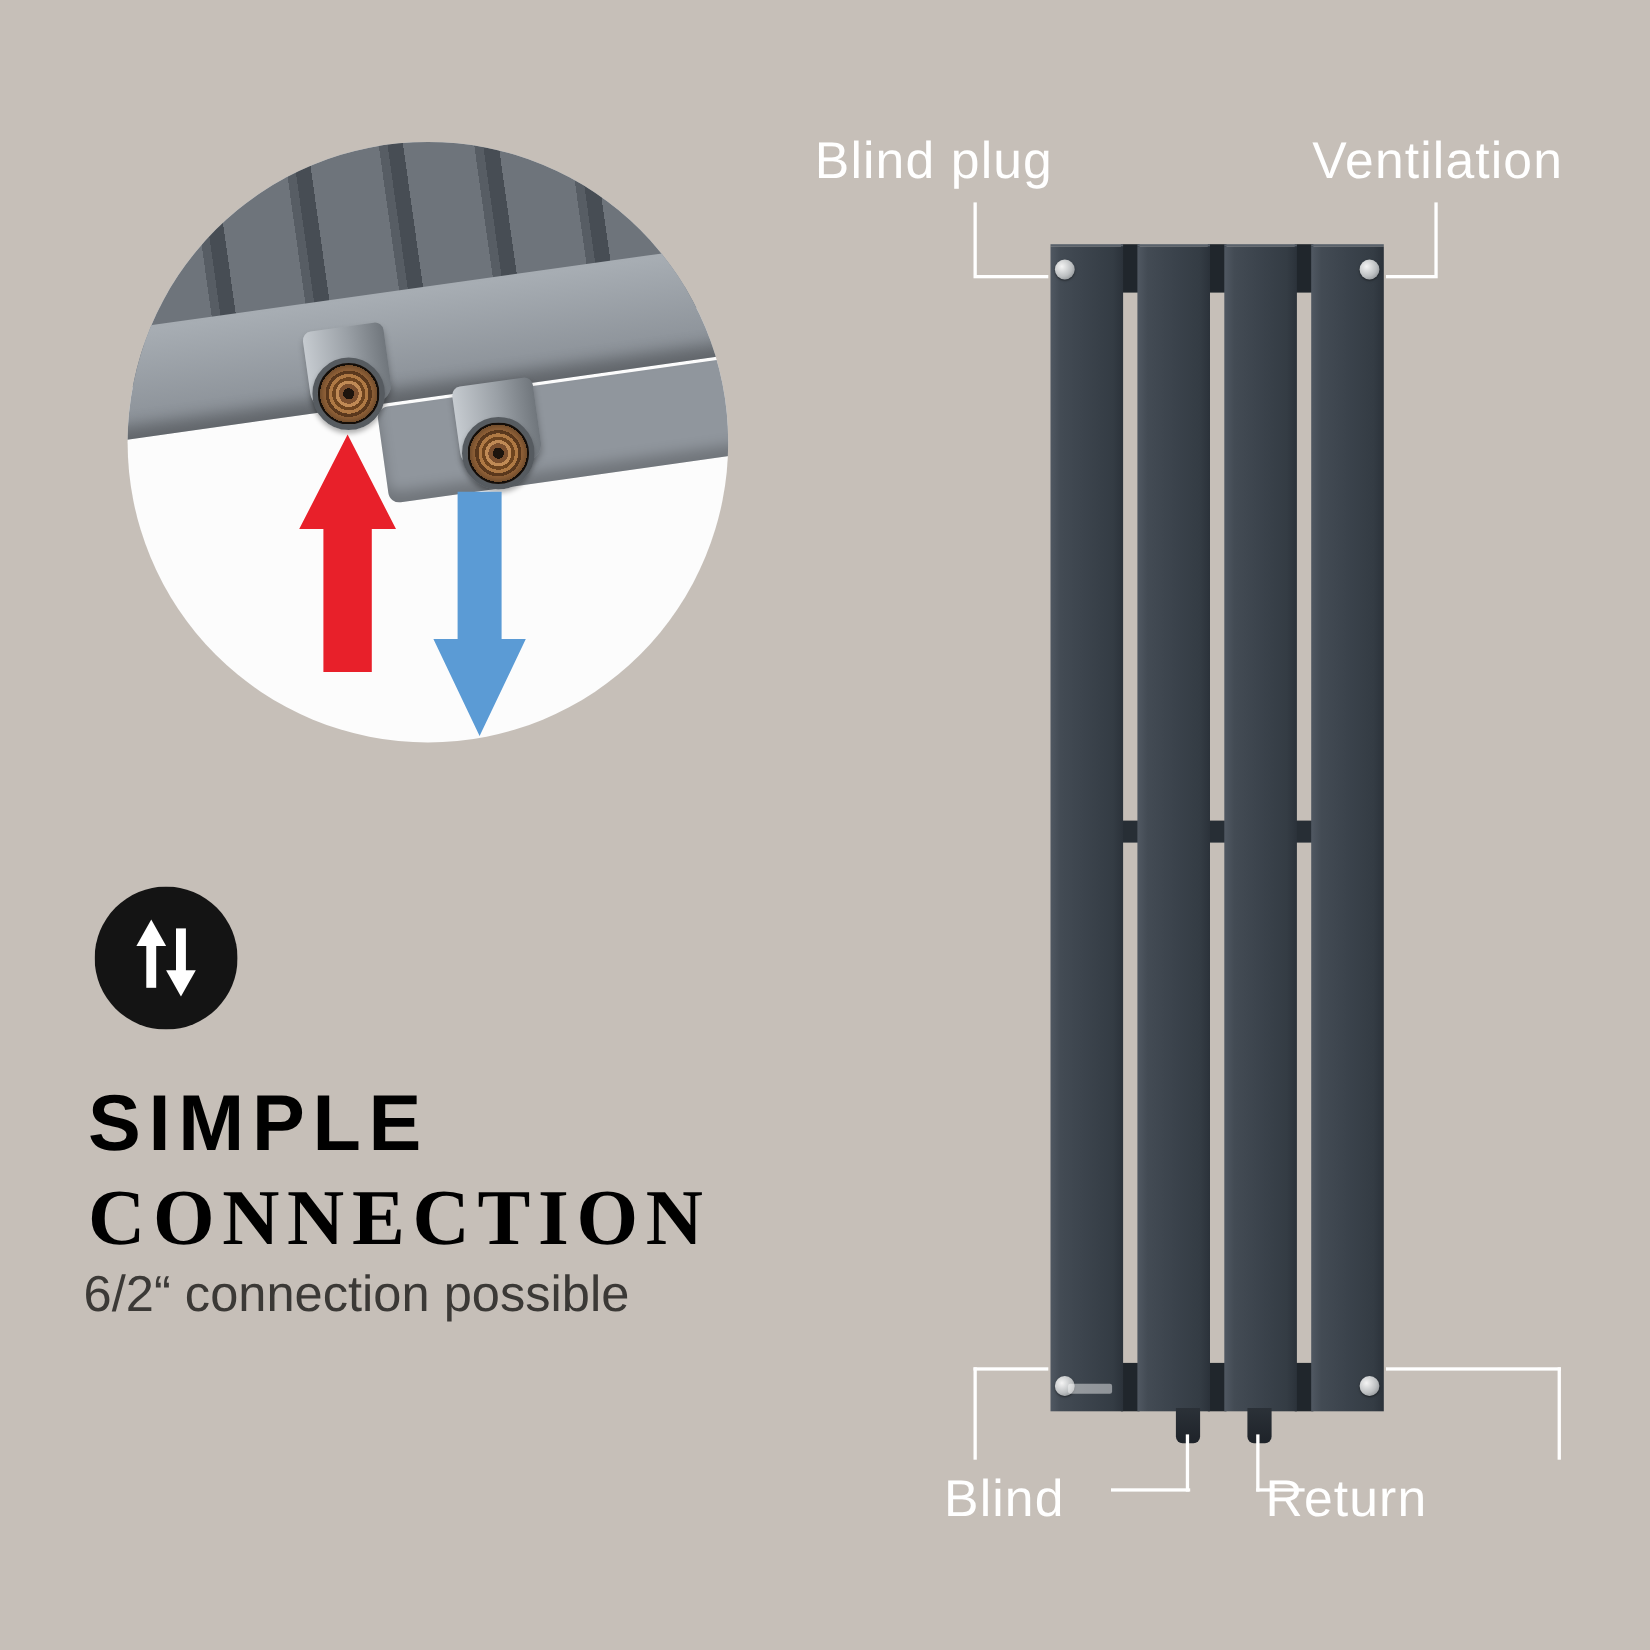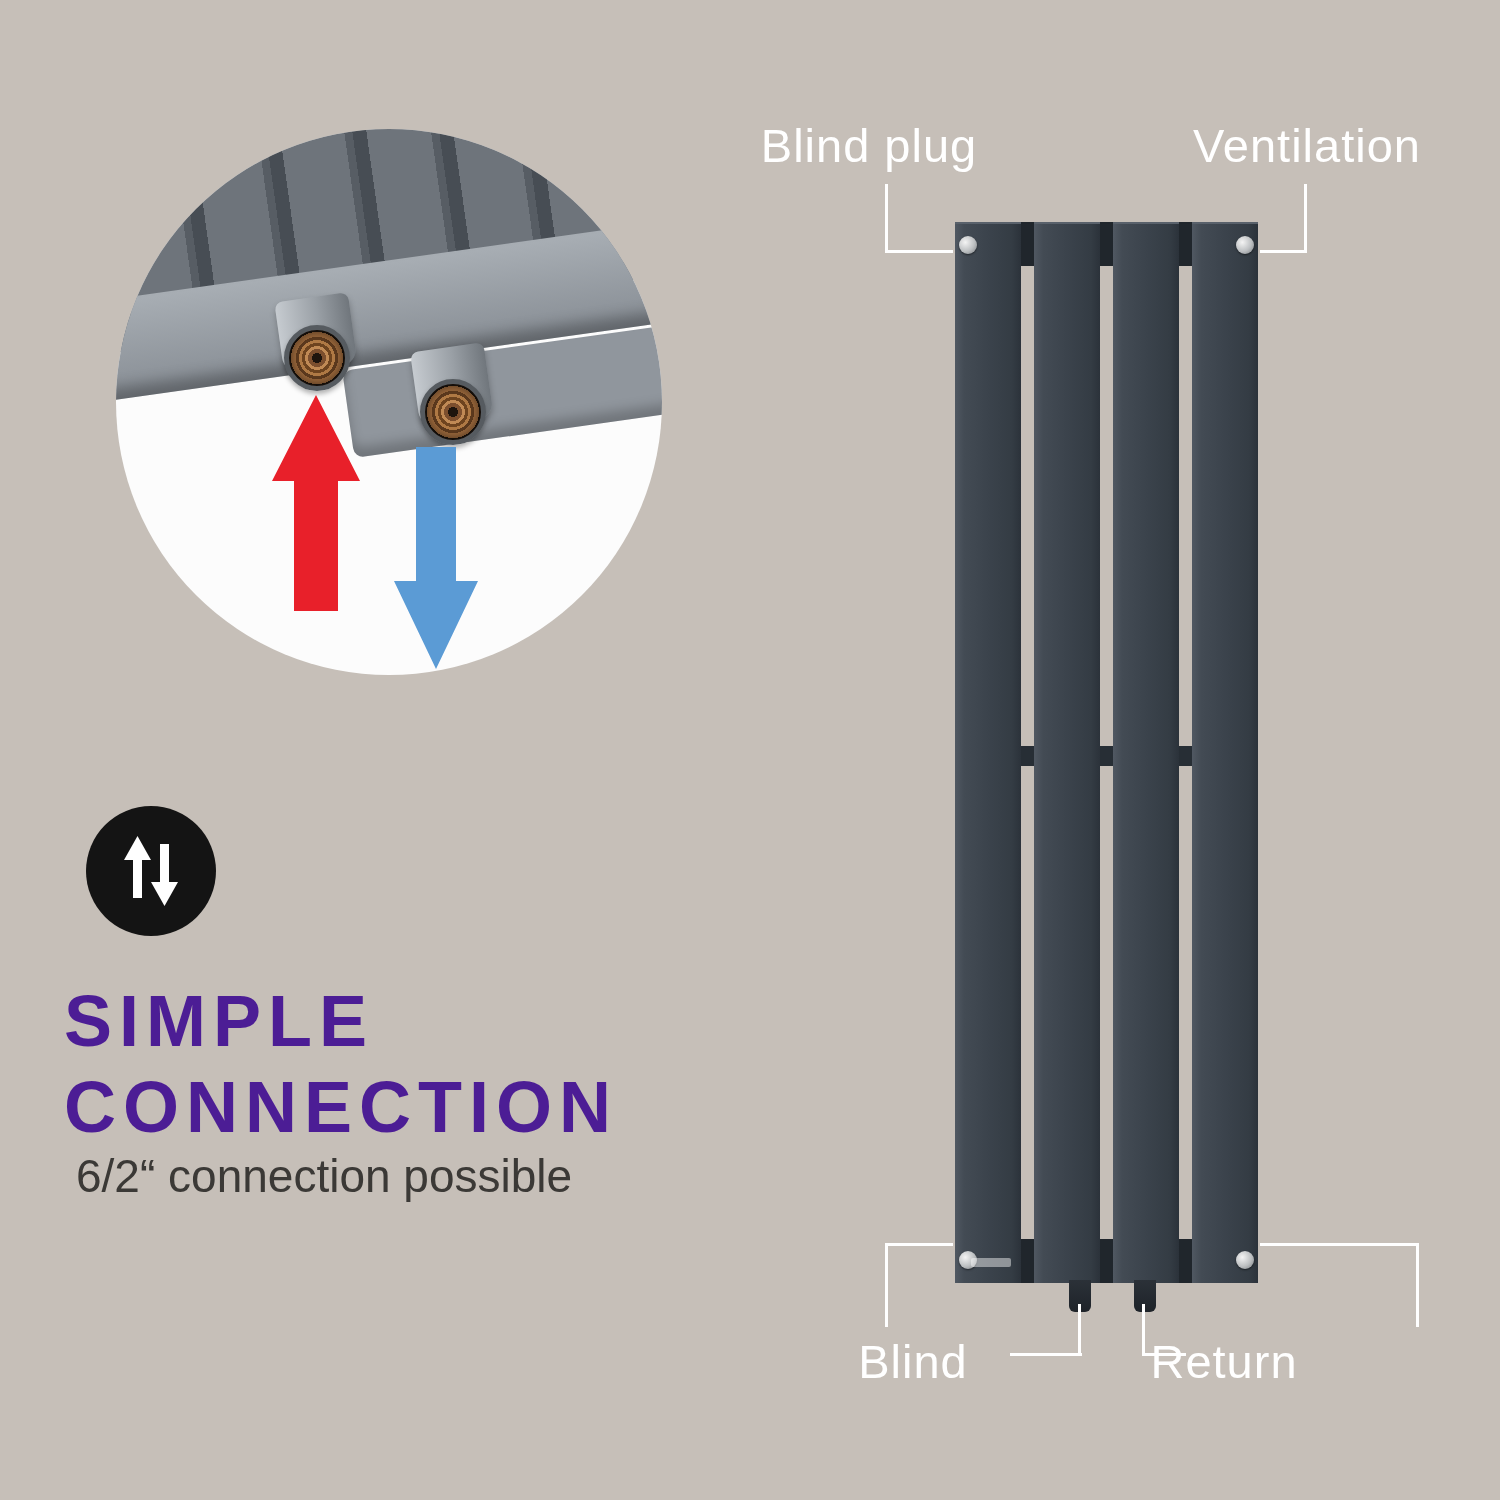--- a/index.html
+++ b/index.html
@@ -49,26 +49,26 @@
     box-shadow:inset 0 0 10px rgba(0,0,0,.65),0 3px 5px rgba(0,0,0,.3);
     box-sizing:border-box;
   }
   .hole.left{left:168px;top:196px;}
   .hole.right{left:304px;top:250px;}
   .inset-arrows{position:absolute;left:0;top:0;}
   
   .badge{position:absolute;left:86px;top:806px;width:130px;height:130px;}
   
   .title{
-    position:absolute;left:64px;
-    font-size:72px;font-weight:700;letter-spacing:7px;color:#4c1d95;
+    position:absolute;left:80px;
+    font-size:72px;font-weight:700;letter-spacing:7px;color:#000000;
     white-space:nowrap;
   }
   .title.l1{top:980px;}
-  .title.l2{top:1066px;}
+  .title.l2{top:1066px;font-family:Liberation Serif, serif;}
   .sub{
     position:absolute;left:76px;top:1146px;
     font-size:46px;line-height:60px;color:#3b3936;white-space:nowrap;
   }
   
   .radiator{position:absolute;left:955px;top:222px;width:303px;height:1061px;}
   .gconn{position:absolute;width:17px;background:#20262c;}
   .gconn.top{top:0;height:44px;}
   .gconn.mid{top:524px;height:20px;background:#272e35;}
   .gconn.bot{top:1017px;height:44px;}
@@ -91,21 +91,21 @@
     background:linear-gradient(#2b3138,#1e2329);
     border-radius:0 0 6px 6px;
   }
   .valve.v1{left:114px;} .valve.v2{left:179px;}
   .brand-mark{position:absolute;left:16px;top:1036px;width:40px;height:9px;background:rgba(255,255,255,.45);border-radius:2px;}
   
   .lab{
     position:absolute;color:#ffffff;font-size:47px;letter-spacing:1px;
     text-align:center;white-space:nowrap;
   }
-  .lab.blind{left:744px;top:118px;width:250px;}
+  .lab.blind{left:724px;top:118px;width:250px;}
   .lab.vent{left:1178px;top:118px;width:258px;}
   .lab.supply{left:818px;top:1334px;width:190px;}
   .lab.return{left:1144px;top:1334px;width:160px;}
   .wline{position:absolute;background:#ffffff;}
   .bp-v{left:885px;top:184px;width:3px;height:66px;}
   .bp-h{left:885px;top:250px;width:68px;height:3px;}
   .vt-v{left:1304px;top:184px;width:3px;height:66px;}
   .vt-h{left:1260px;top:250px;width:47px;height:3px;}
   .sp-v{left:885px;top:1243px;width:3px;height:84px;}
   .sp-h{left:885px;top:1243px;width:68px;height:3px;}

